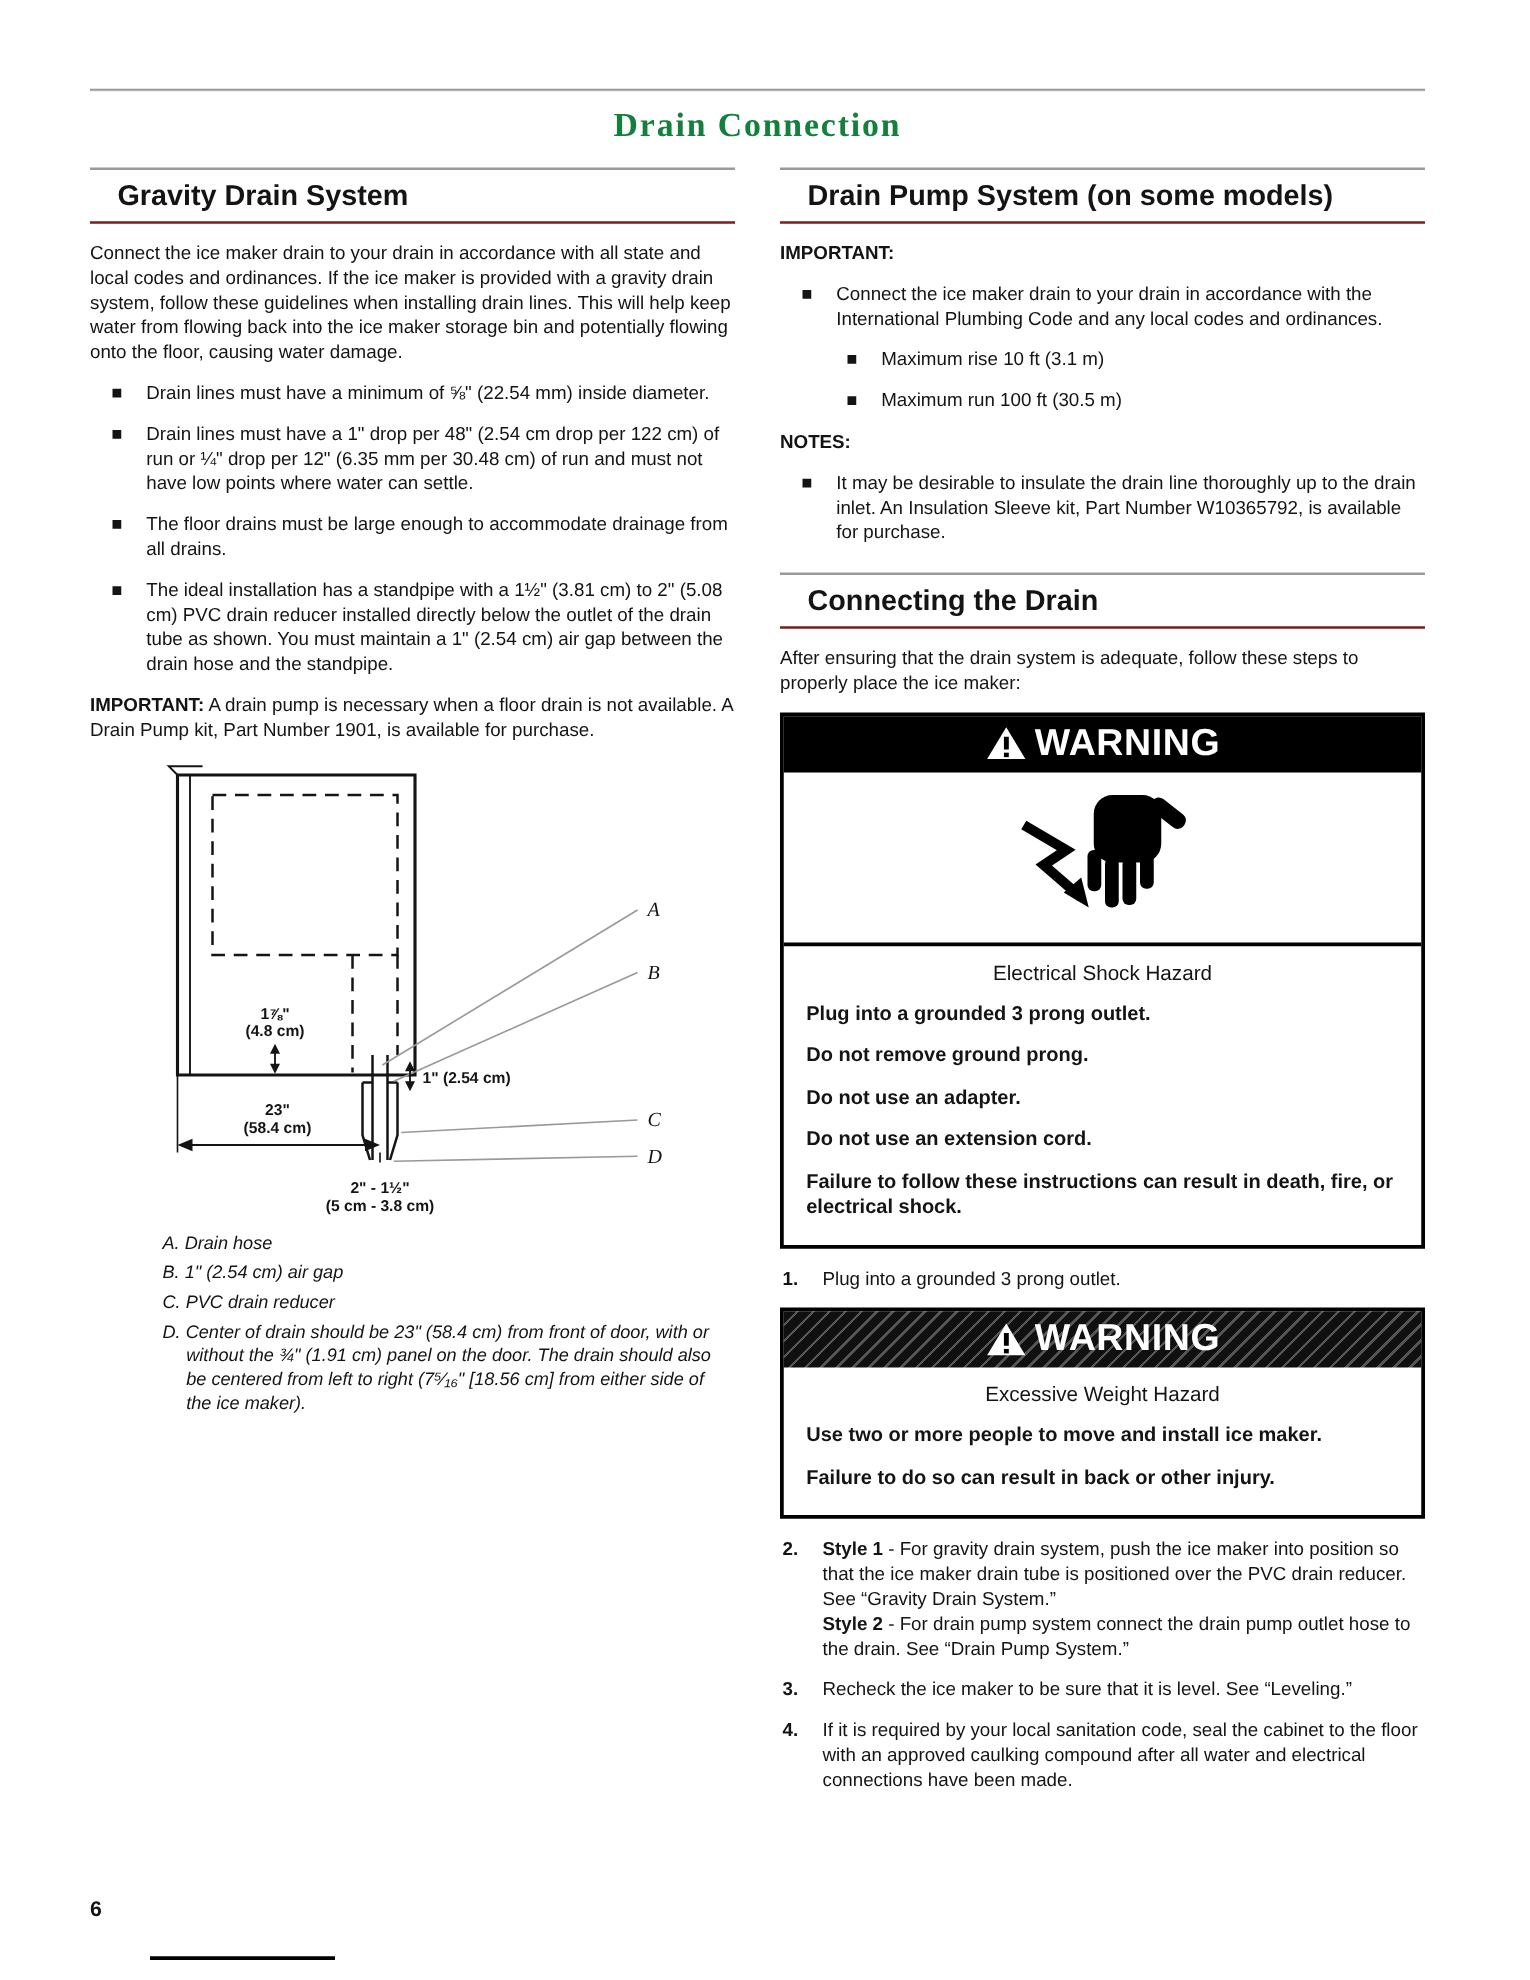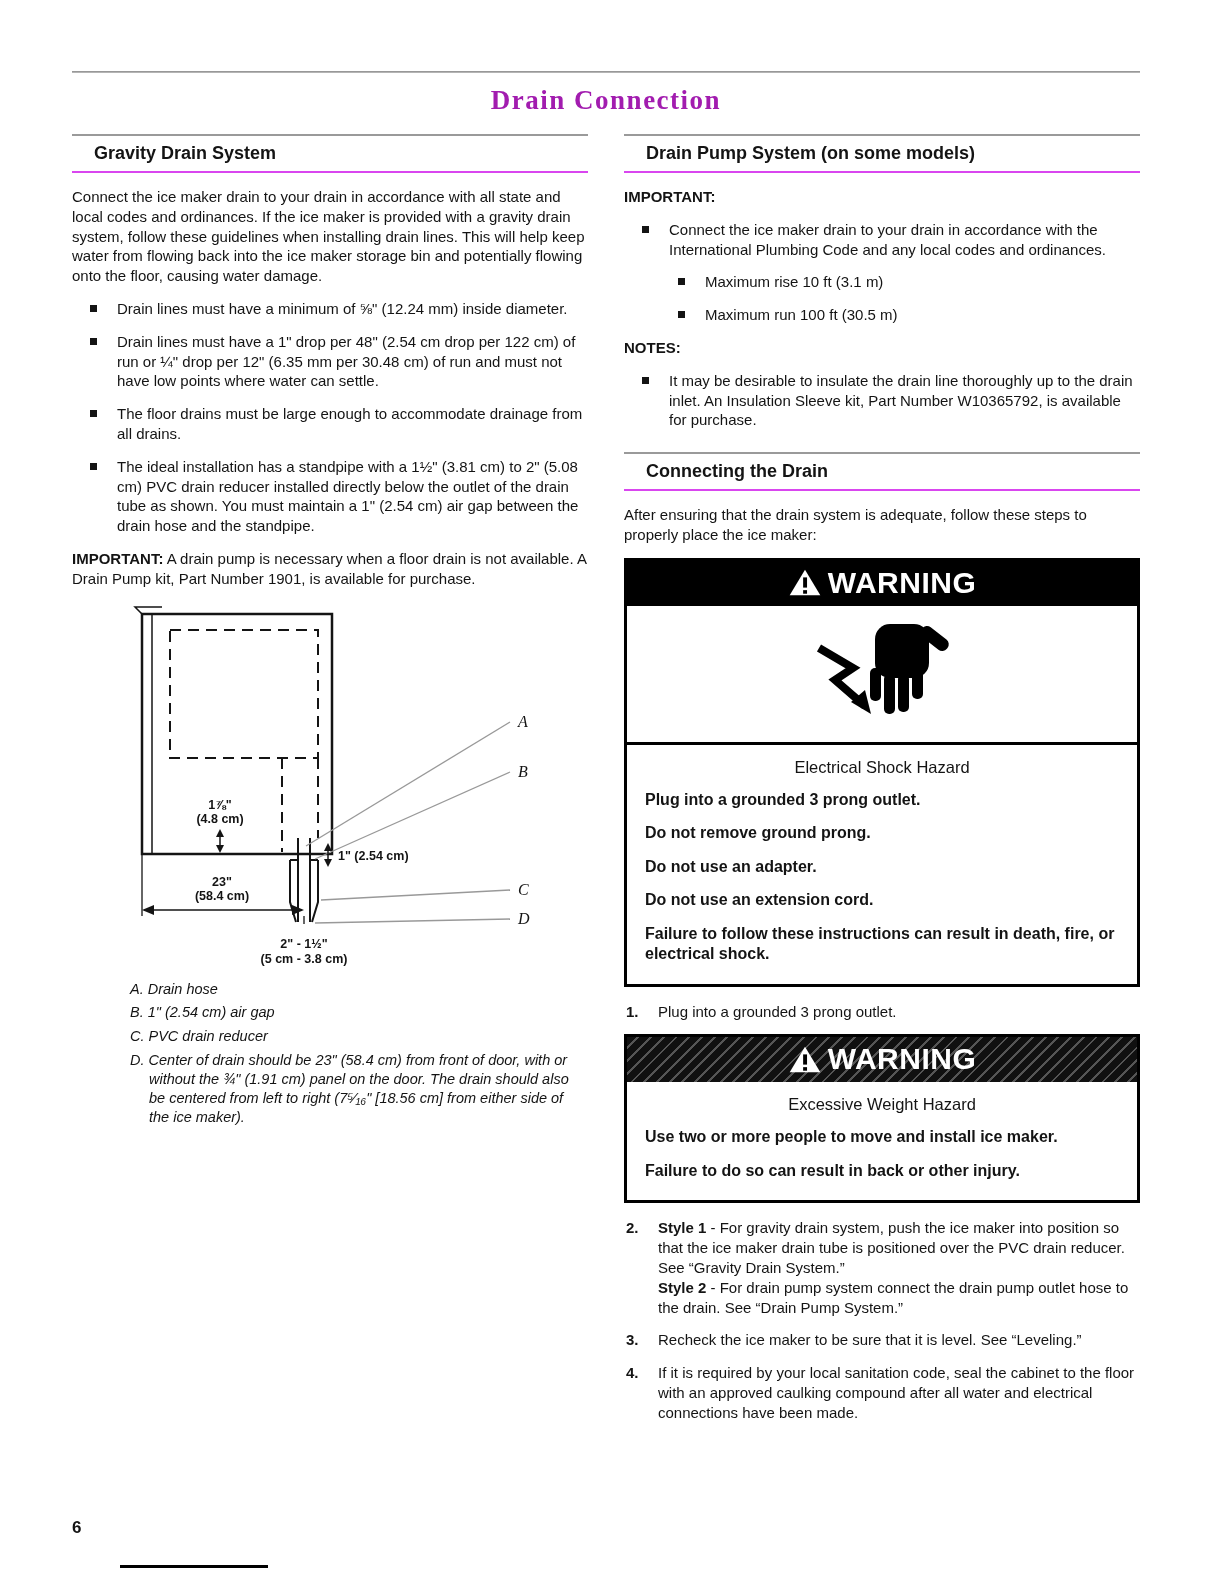--- a/index.html
+++ b/index.html
@@ -6,28 +6,28 @@
   html,body { background:#fff; }
   body {
     width:1224px; height:1584px; position:relative;
     font-family:"Liberation Sans", sans-serif; color:#141414;
     overflow:hidden;
   }
   .page { position:absolute; inset:0; padding:0 84px 0 72px; }
   .top-rule { margin-top:71px; height:2px; background:linear-gradient(#8a8a8a,#c2c2c2); }
   .doc-title {
     text-align:center; font-family:"Liberation Serif", serif;
-    font-size:27px; font-weight:600; color:#a21caf; letter-spacing:1.5px;
+    font-size:27px; font-weight:600; color:#15803d; letter-spacing:1.5px;
     margin:12px 0 18px;
   }
   .columns { display:flex; gap:36px; align-items:flex-start; }
   .col { width:516px; }
   .sec-heading {
-    font-weight:bold; font-size:18px; padding:7px 0 7px 22px;
-    border-top:2px solid #9a9a9a; border-bottom:2px solid #d946ef;
+    font-weight:bold; font-size:23px; padding:7px 0 7px 22px;
+    border-top:2px solid #9a9a9a; border-bottom:2px solid #7f1d1d;
     margin-bottom:14px;
   }
   .sec-heading.spaced { margin-top:22px; }
   .body { font-size:15px; line-height:1.32; margin-bottom:13px; }
   .b { font-weight:bold; }
   .bullet { display:flex; font-size:15px; line-height:1.32; margin:0 0 13px 8px; }
   .bullet .sq { flex:none; width:7px; height:7px; background:#141414; margin:6px 20px 0 10px; }
   .bullet.sub { margin-left:44px; }
   .sideview-label { font-weight:bold; font-size:15px; margin:4px 0 10px; }
   .diagram { display:block; margin:0 0 6px 28px; }
@@ -66,21 +66,21 @@
 
   <div class="columns">
 
     <div class="col">
       <div class="sec-heading">Gravity Drain System</div>
 
       <p class="body">Connect the ice maker drain to your drain in accordance with all state and local codes and ordinances. If the ice maker is provided with a gravity drain system, follow these guidelines when installing drain lines. This will help keep water from flowing back into the ice maker storage bin and potentially flowing onto the floor, causing water damage.</p>
 
       <div class="bullet">
         <span class="sq"></span>
-        <span>Drain lines must have a minimum of ⅝" (12.24 mm) inside diameter.</span>
+        <span>Drain lines must have a minimum of ⅝" (22.54 mm) inside diameter.</span>
       </div>
       <div class="bullet">
         <span class="sq"></span>
         <span>Drain lines must have a 1" drop per 48" (2.54 cm drop per 122 cm) of run or ¼" drop per 12" (6.35 mm per 30.48 cm) of run and must not have low points where water can settle.</span>
       </div>
       <div class="bullet">
         <span class="sq"></span>
         <span>The floor drains must be large enough to accommodate drainage from all drains.</span>
       </div>
       <div class="bullet">

